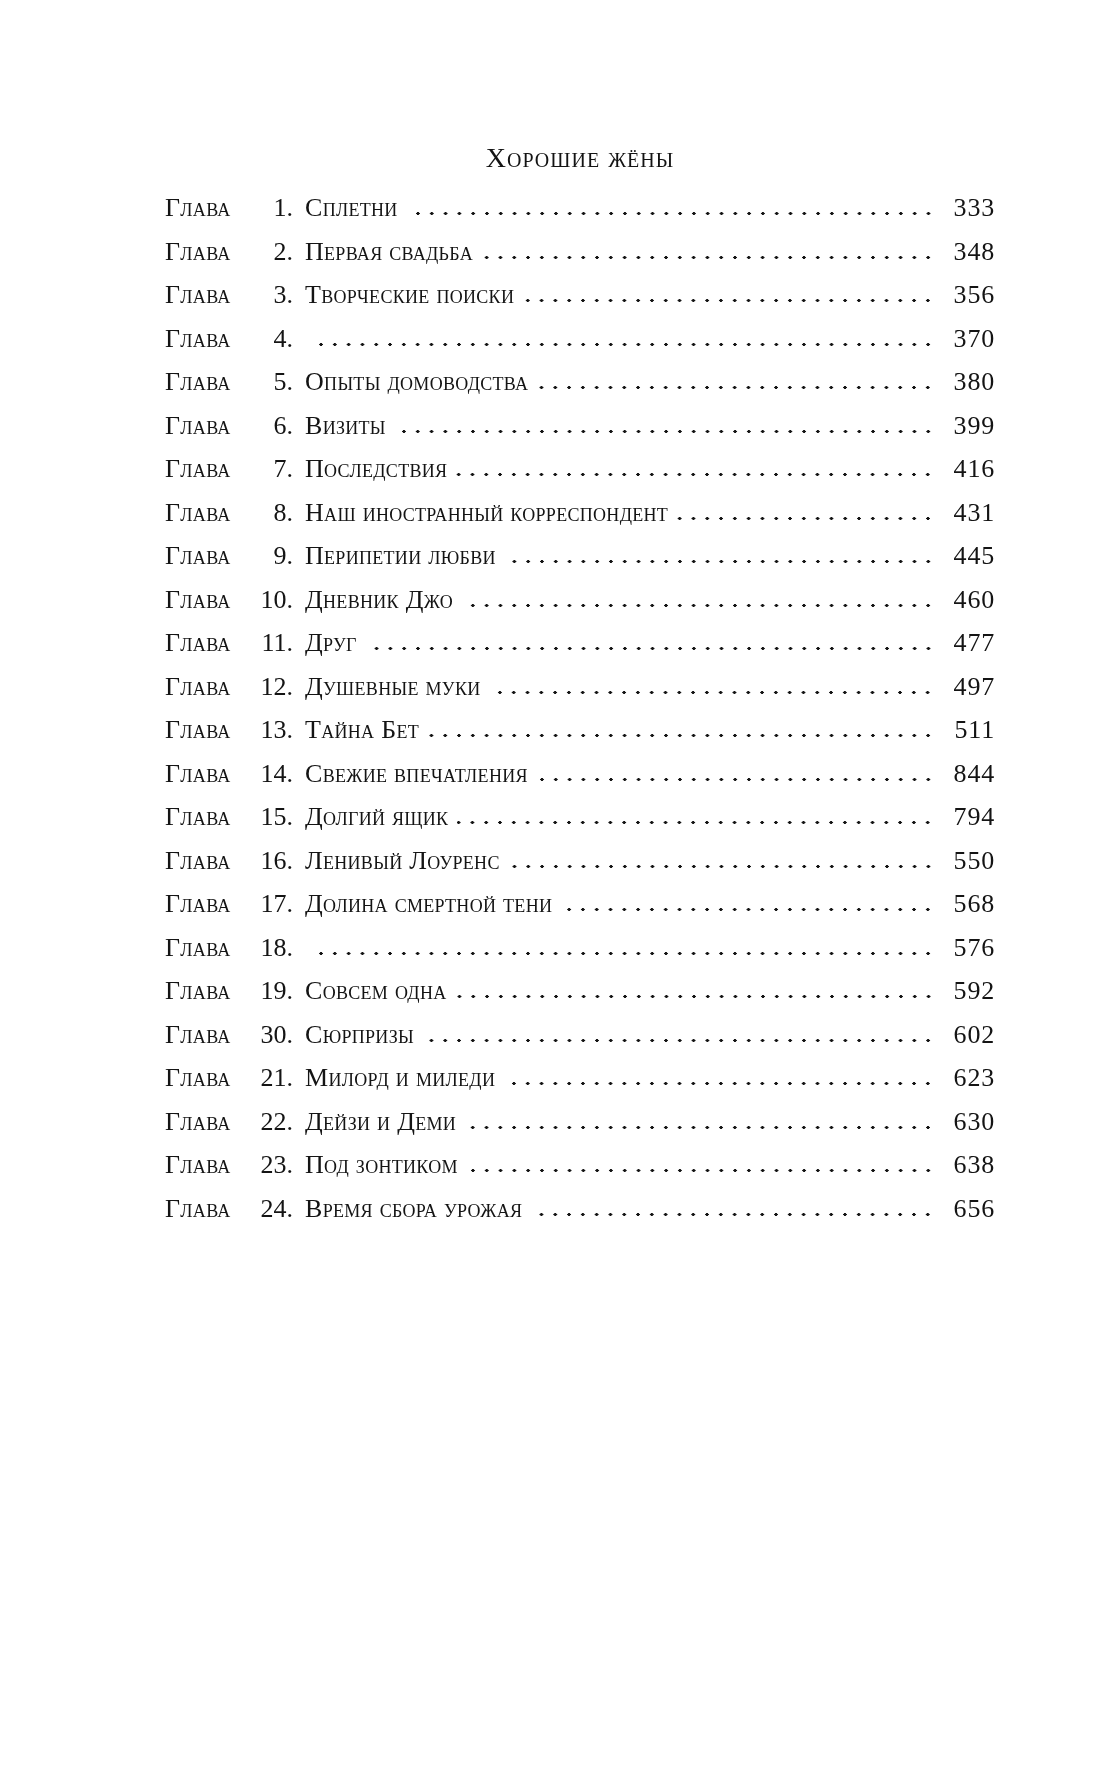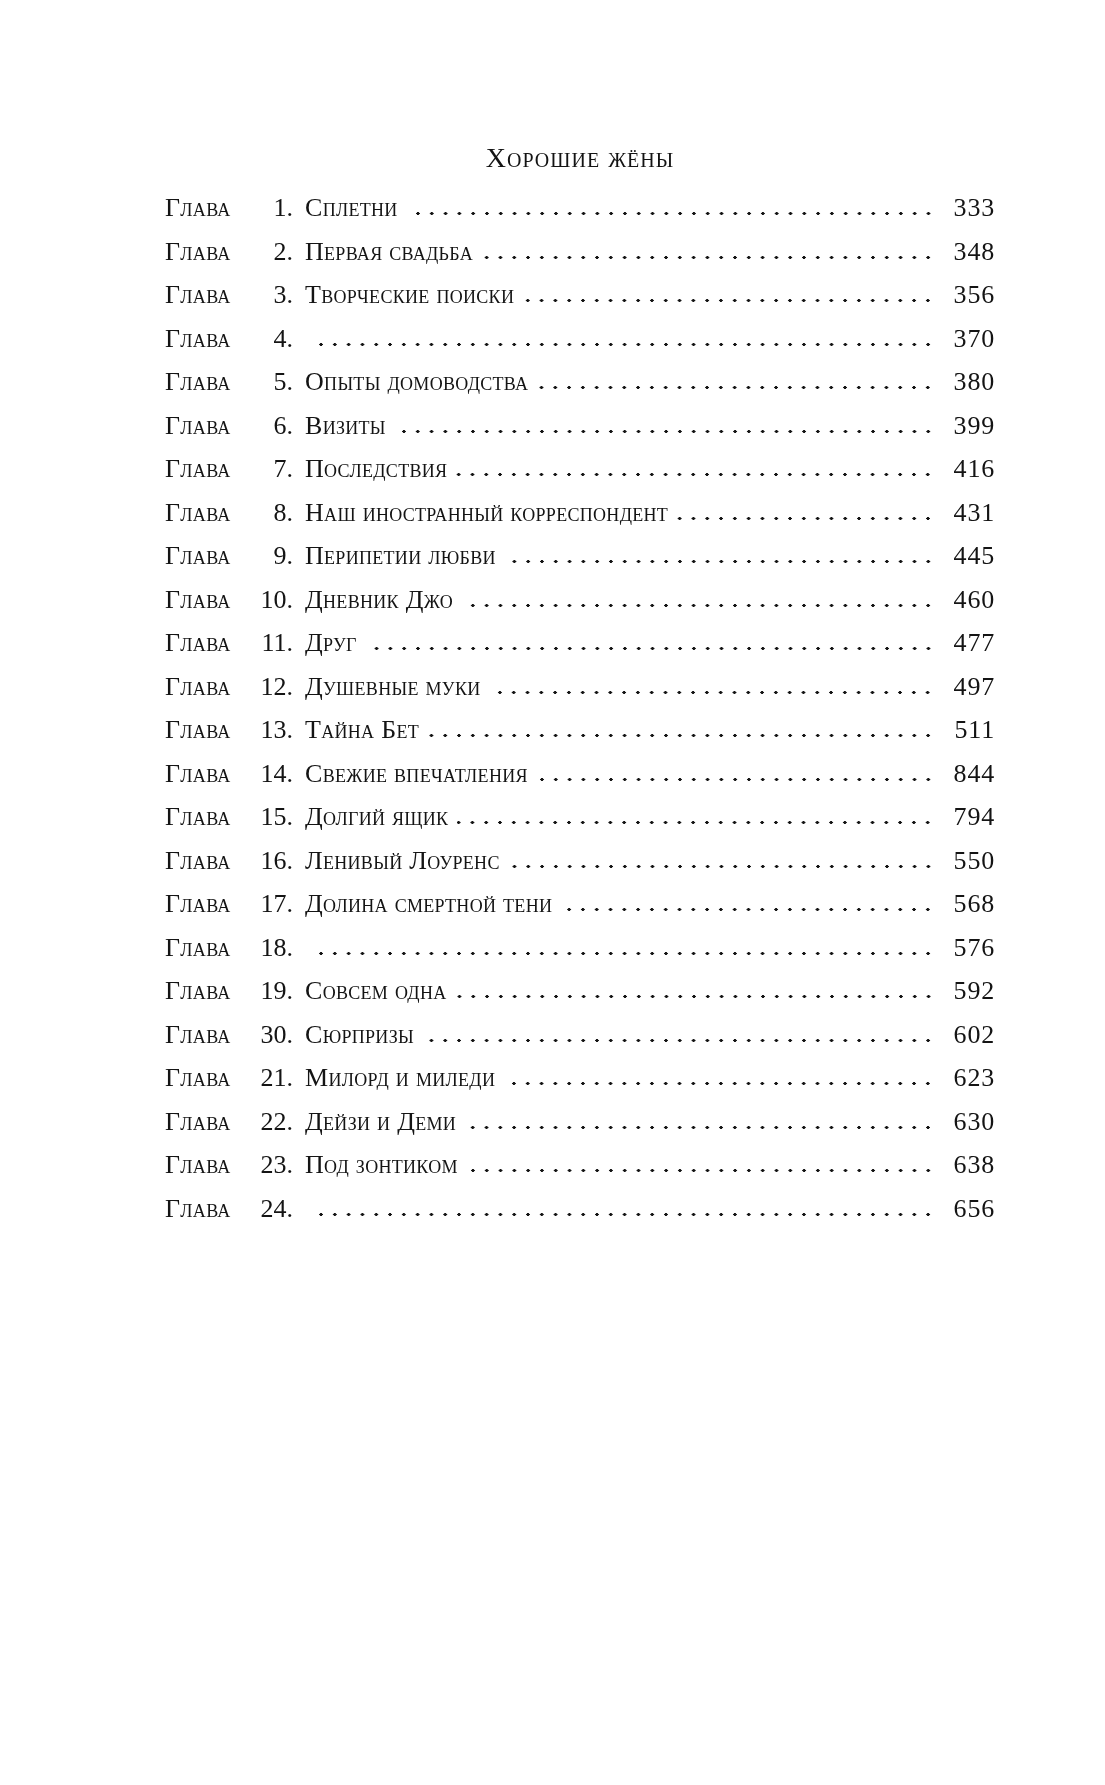--- a/index.html
+++ b/index.html
@@ -237,16 +237,17 @@
     <div class="toc-row">
     <span class="ch-label">Глава</span>
     <span class="ch-num">23.</span>
     <span class="ch-title">Под зонтиком</span>
     <span class="dot-leader"></span>
     <span class="page-num">638</span>
   </div>
     <div class="toc-row">
     <span class="ch-label">Глава</span>
     <span class="ch-num">24.</span>
+    <span class="ch-title">Время сбора урожая</span>
     <span class="dot-leader"></span>
     <span class="page-num">656</span>
   </div>
   </div>
 
 </body></html>

